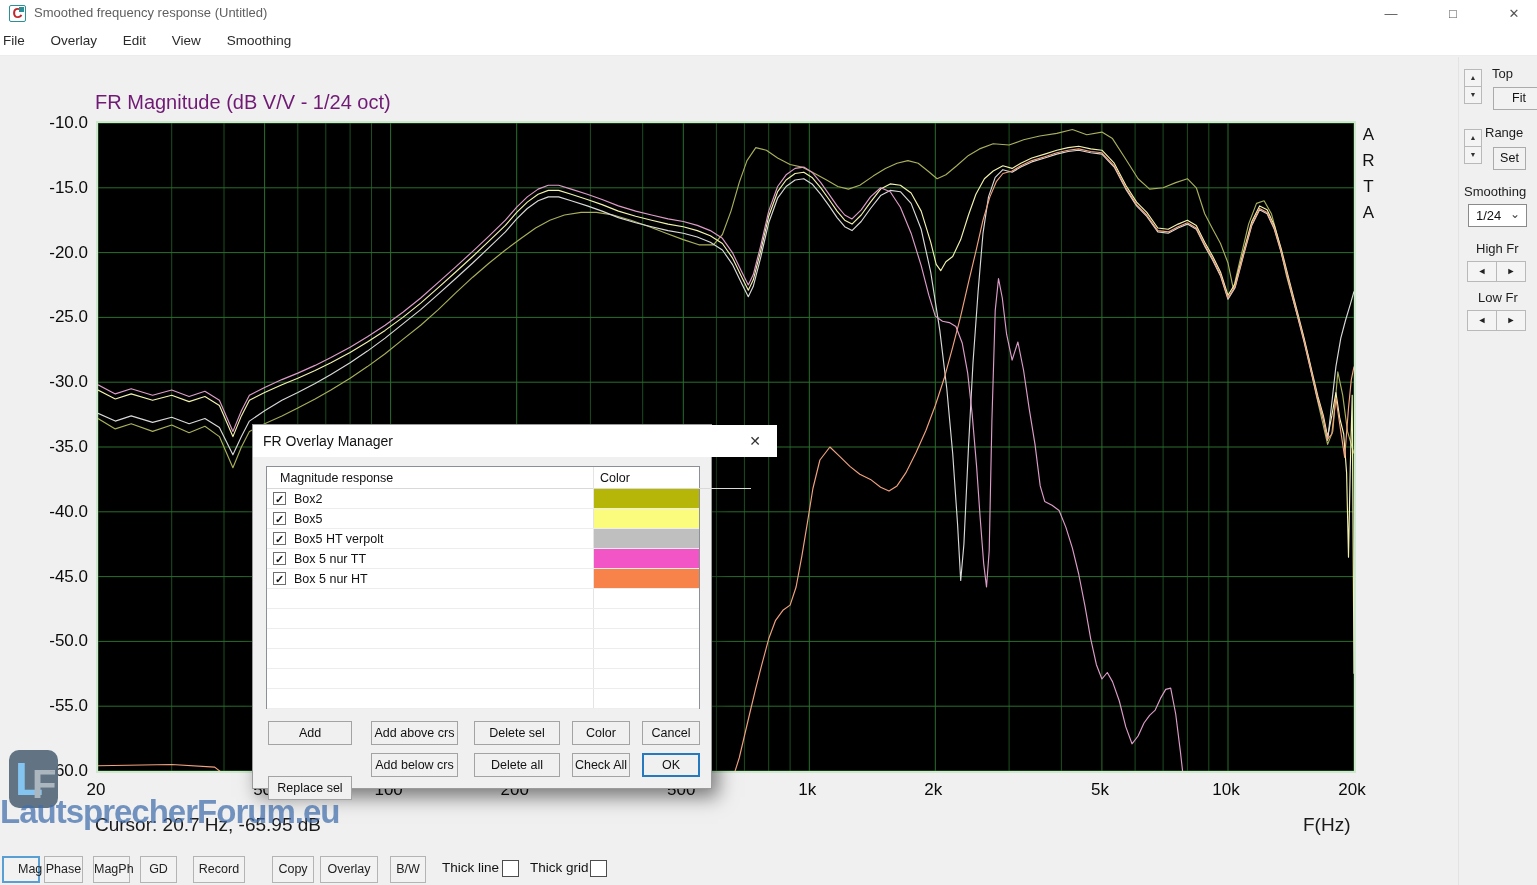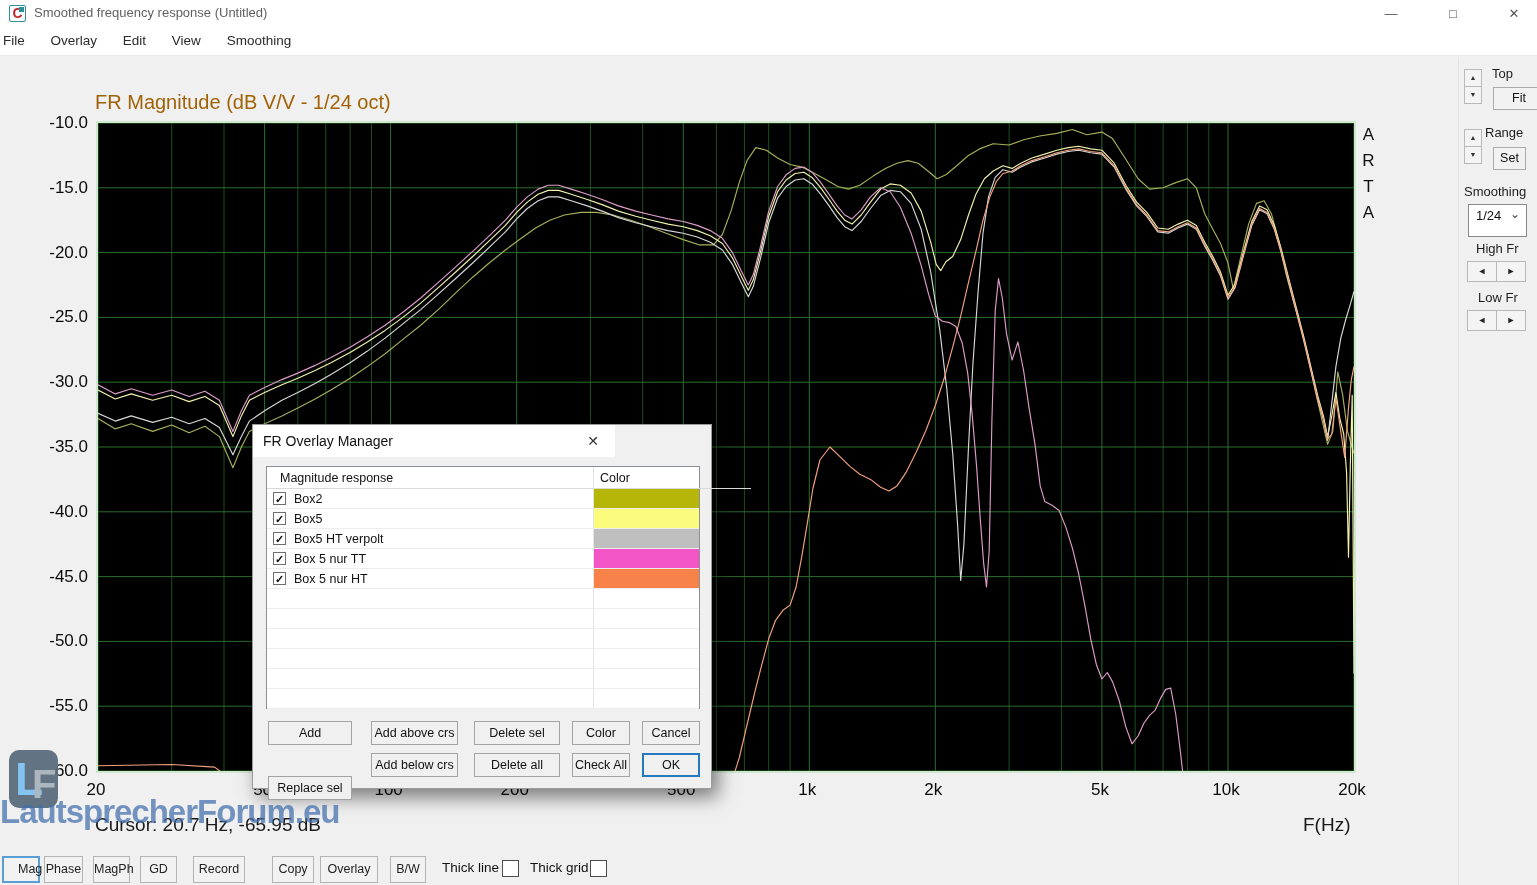--- a/index.html
+++ b/index.html
@@ -18,21 +18,21 @@
   #btn-min { left:1368px; } #btn-max { left:1430px; } #btn-close { left:1491px; }
 
   #menubar { position:absolute; left:0; top:27px; width:1537px; height:29px; background:#ffffff;
     border-bottom:1px solid #ececec; font-size:13.5px; color:#2b2b2b; }
   .menu-item { display:inline-block; padding:6px 11px 0 11px; height:29px; }
   .menu-item:first-child { padding-left:3px; }
 
   #client { position:absolute; left:0; top:57px; width:1537px; height:828px; background:#f0f0f0; }
 
   
-  #chart-title { position:absolute; left:95px; top:34px; font-size:20px; color:#a16207; }
+  #chart-title { position:absolute; left:95px; top:34px; font-size:20px; color:#701a75; }
   #plot { position:absolute; left:96px; top:64px; width:1260px; height:652px;
     background:#000; border:2px solid #cde8cd; }
   #plot svg { position:absolute; left:0; top:0; }
   #y-labels span { position:absolute; width:66px; right:auto; text-align:right; font-size:17px; color:#0a0a0a; }
   #x-labels span { position:absolute; transform:translateX(-50%); font-size:17px; color:#0a0a0a; }
   #side-label { position:absolute; left:1358px; top:68px; writing-mode:vertical-rl; text-orientation:upright;
     font-size:17px; letter-spacing:7px; color:#111; }
   #cursor-readout { position:absolute; left:95px; top:757px; font-size:19px; color:#1a1a1a; }
   #x-unit { position:absolute; left:1303px; top:757px; font-size:19px; color:#1a1a1a; }
 
@@ -42,28 +42,28 @@
   .spin { position:absolute; width:18px; height:36px; }
   .spin .sbtn { width:18px; height:18px; background:#f4f4f4; border:1px solid #b9b9b9; font-size:7px;
     color:#333; text-align:center; line-height:16px; }
   .spin .sbtn + .sbtn { margin-top:-1px; }
   .pbtn { position:absolute; background:#f2f2f2; border:1px solid #ababab; font-size:12.5px; color:#111;
     text-align:center; }
   .arrowpair { position:absolute; display:flex; }
   .arrowpair .abtn { width:30px; height:21px; background:#f4f4f4; border:1px solid #b9b9b9; font-size:9px;
     color:#222; text-align:center; line-height:19px; }
   .arrowpair .abtn + .abtn { margin-left:-1px; }
-  #smoothing-select { position:absolute; left:1468px; top:147px; width:59px; height:33px; background:#fff;
+  #smoothing-select { position:absolute; left:1468px; top:147px; width:59px; height:23px; background:#fff;
     border:1px solid #8a8a8a; font-size:13px; color:#111; padding:3px 0 0 7px; }
   #smoothing-select .chev { position:absolute; right:6px; top:2px; color:#444; font-size:12px; }
 
   
   #dialog { position:absolute; left:252px; top:367px; width:460px; height:365px; background:#f0f0f0;
     border:1px solid #9b9b9b; box-shadow:6px 8px 18px rgba(0,0,0,0.5); }
-  #dialog-titlebar { position:absolute; left:0; top:0; width:362px; height:32px; background:#ffffff;text-decoration:underline; }
+  #dialog-titlebar { position:absolute; left:0; top:0; width:524px; height:32px; background:#ffffff;text-decoration:underline; }
   #dialog-title { position:absolute; left:10px; top:8px; font-size:14px; color:#111; }
   #dialog-close { position:absolute; right:4px; top:0; width:36px; height:32px; text-align:center;
     line-height:32px; font-size:14px; color:#333; }
   #ovl-list { position:absolute; left:13px; top:41px; width:434px; height:243px; background:#fff;
     border:1px solid #8b9097; font-size:12.5px; color:#111; }
   .list-header { position:absolute; left:0; top:0; width:484px; height:22px; border-bottom:1px solid #d9d9d9; }
   .hdr-c1 { position:absolute; left:13px; top:4px; }
   .hdr-c2 { position:absolute; left:333px; top:4px; }
   .col-div { position:absolute; left:326px; top:0; width:1px; height:241px; background:#e4e4e4; }
   .lrow { position:absolute; left:0; width:432px; height:20px; border-bottom:1px solid #ededed; }

